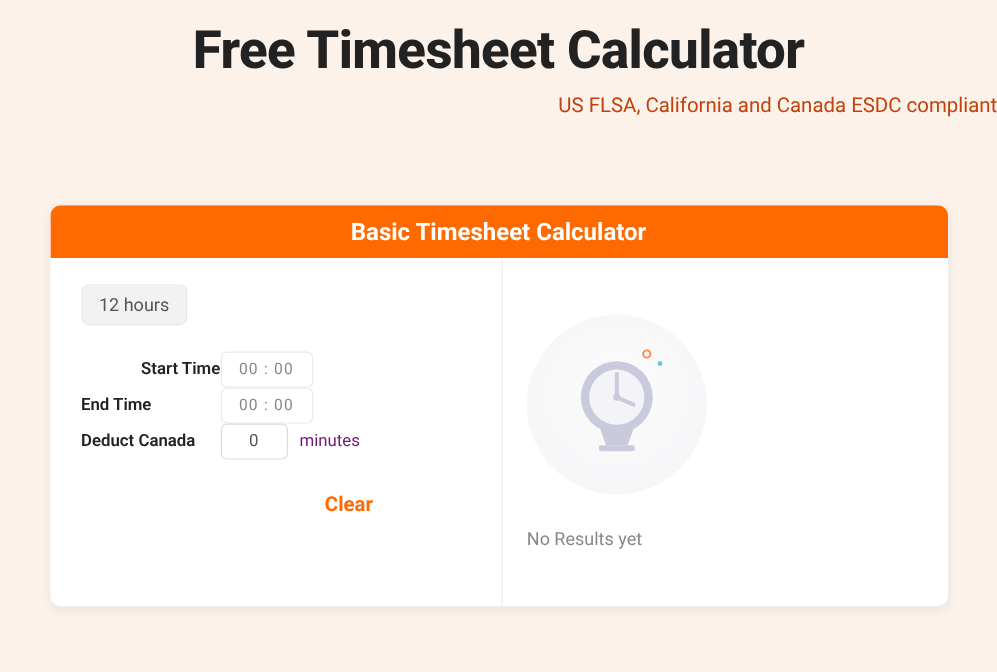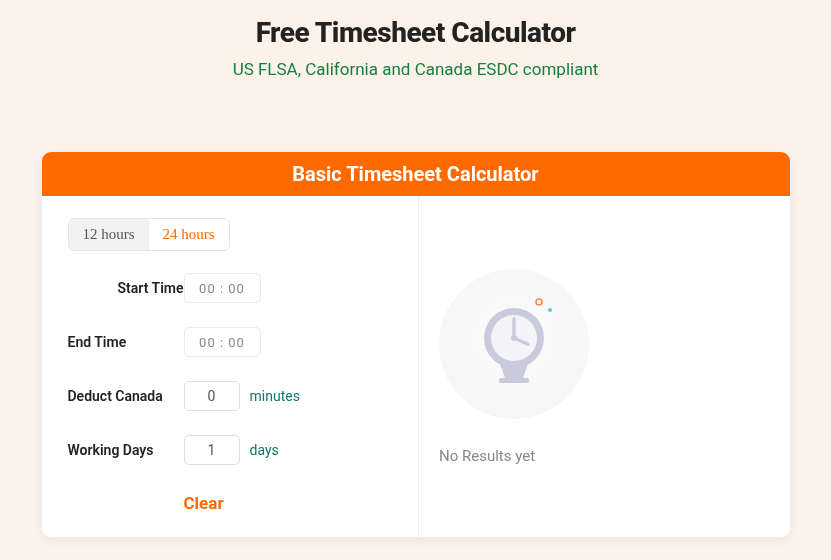--- a/index.html
+++ b/index.html
@@ -6,30 +6,30 @@
   body {
     width: 831px;
     height: 560px;
     background: #FCF2EA;
     font-family: -apple-system, BlinkMacSystemFont, "Segoe UI", Roboto, Arial, sans-serif;
     color: #222;
     overflow: hidden;
   }
   .page-title {
     text-align: center;
-    font-size: 28px;
+    font-size: 44px;
     font-weight: 800;
     color: #222222;
     margin-top: 16px;
     letter-spacing: -0.5px;
   }
   .subtitle {
-    text-align: center;
+    text-align: right;
     font-size: 17px;
-    color: #15803d;
+    color: #c2410c;
     margin-top: 10px;
   }
   .card {
     width: 750px;
     margin: 72px auto 0 auto;
     background: #fff;
     border-radius: 10px;
     box-shadow: 0 3px 8px rgba(0,0,0,0.06);
     border: 1px solid #eee;
     overflow: hidden;
@@ -64,33 +64,32 @@
     border: 1px solid #e5e5e5;
     border-radius: 6px;
     overflow: hidden;
   }
   .tab {
     padding: 7px 14px;
     font-size: 15px;
     cursor: pointer;
     background: #fff;
     color: #666;
-    font-family: Liberation Serif, serif;
   }
   .tab.active {
     background: #f2f2f2;
     color: #555;
   }
   .tab.inactive {
     color: #FF6A00;
   }
   .field-row {
     display: flex;
     align-items: center;
-    margin-top: 24px;
+    margin-top: 0;
   }
   .field-label {
     width: 116px;
     font-size: 14px;
     font-weight: 600;
     color: #222;
   }
   .input-box {
     width: 56px;
     height: 30px;
@@ -111,28 +110,29 @@
     align-items: center;
     justify-content: center;
     font-size: 13px;
     color: #888;
     letter-spacing: 1px;
     cursor: text;
     background: #fff;
   }
   .unit {
     font-size: 14px;
-    color: #0f766e;
+    color: #701a75;
     margin-left: 10px;
   }
   .buttons {
     display: flex;
     gap: 39px;
     margin-top: 28px;
     padding-left: 116px;
+    flex-direction: column;
   }
   .btn-clear {
     color: #FF6A00;
     font-size: 17px;
     font-weight: 700;
     background: none;
     border: none;
     cursor: pointer;
     font-family: inherit;
   }
@@ -169,44 +169,38 @@
 <h1 class="page-title">Free Timesheet Calculator</h1>
 <p class="subtitle">US FLSA, California and Canada ESDC compliant</p>
 
 <div class="card">
   <div class="card-header">Basic Timesheet Calculator</div>
   <div class="card-body">
 
     <div class="left">
       <div class="tabs">
         <div class="tab active">12 hours</div>
-        <div class="tab inactive">24 hours</div>
       </div>
 
       <div class="field-row" style="margin-top:22px;text-align:right;">
         <div class="field-label">Start Time</div>
         <div class="time-input">00 : 00</div>
       </div>
 
       <div class="field-row">
         <div class="field-label">End Time</div>
         <div class="time-input">00 : 00</div>
       </div>
 
       <div class="field-row">
         <div class="field-label">Deduct Canada</div>
         <input class="input-box" type="text" value="0" style="">
         <span class="unit">minutes</span>
       </div>
 
-      <div class="field-row">
-        <div class="field-label">Working Days</div>
-        <input class="input-box" type="text" value="1" style="">
-        <span class="unit">days</span>
-      </div>
 
       <div class="buttons">
         <button class="btn-clear">Clear</button>
       </div>
     </div>
 
     <div class="right">
       <div class="clock-illustration">
         <svg width="84" height="96" viewBox="0 0 84 96">
           <circle cx="67" cy="6" r="3" fill="none" stroke="#FF8A3D" stroke-width="1.6"></circle>

